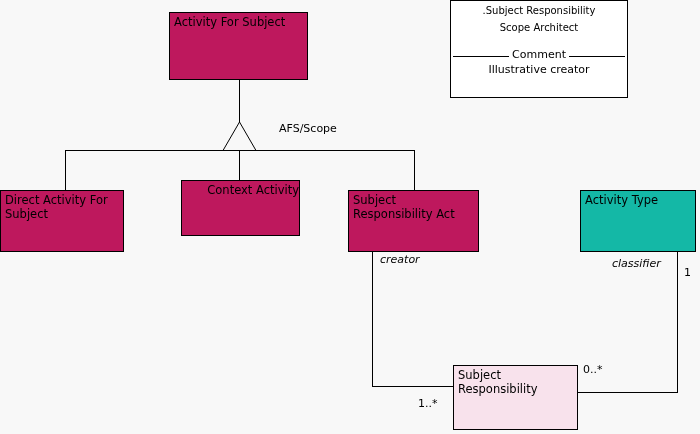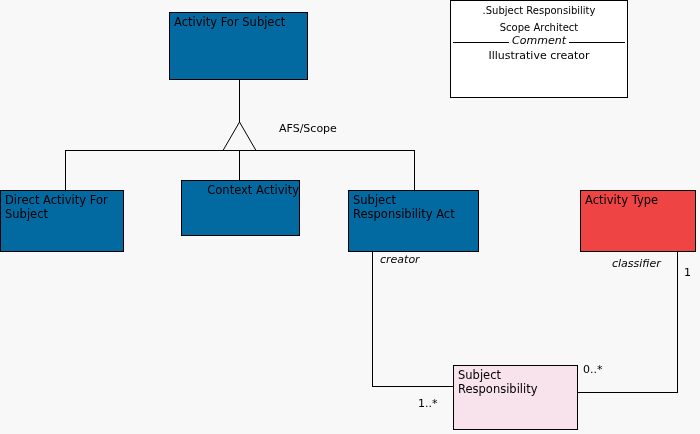--- a/index.html
+++ b/index.html
@@ -12,21 +12,21 @@
     width: 700px;
     height: 434px;
     background: #f8f8f8;
     font-family: "DejaVu Sans", sans-serif;
     overflow: hidden;
   }
   .uml-box {
     position: absolute;
     box-sizing: border-box;
     border: 1px solid #000000;
-    background: #0369a1;
+    background: #be185d;
   }
   .uml-box .box-label {
     display: block;
     font-size: 11.5px;
     line-height: 13.5px;
     color: #000000;
     padding: 3px 0 0 4px;
     white-space: pre-line;
   }
   .note-box {
@@ -39,23 +39,22 @@
   .note-head {
     padding-top: 3px;
     font-size: 10px;
     line-height: 13.5px;
     color: #000000;
     white-space: pre-line;
   }
   .note-divider {
     display: flex;
     align-items: center;
-    margin-top: 2px;
+    margin-top: 16px;
     padding: 0 2px;
-    font-style: italic;
   }
   .note-divider .rule {
     flex: 1 1 auto;
     height: 1px;
     background: #000000;
   }
   .note-divider .rule-text {
     flex: 0 0 auto;
     padding: 0 3px;
     font-size: 11px;
@@ -134,21 +133,21 @@
 
   <div class="uml-box" style="left:181px; top:180px; width:119px; height:56px;text-align:right;">
     <span class="box-label">Context Activity</span>
   </div>
 
   <div class="uml-box" style="left:348px; top:190px; width:131px; height:62px;">
     <span class="box-label">Subject
 Responsibility Act</span>
   </div>
 
-  <div class="uml-box" style="left:580px; top:190px; width:116px; height:62px; background:#ef4444;">
+  <div class="uml-box" style="left:580px; top:190px; width:116px; height:62px; background:#14b8a6;">
     <span class="box-label">Activity Type</span>
   </div>
 
   <div class="uml-box" style="left:453px; top:365px; width:125px; height:65px; background:#f8e2ec;">
     <span class="box-label">Subject
 Responsibility</span>
   </div>
 
   <div class="edge edge-v" style="left:372px; top:252px; height:134px;"></div>
   <div class="edge edge-h" style="left:372px; top:386px; width:82px;"></div>

